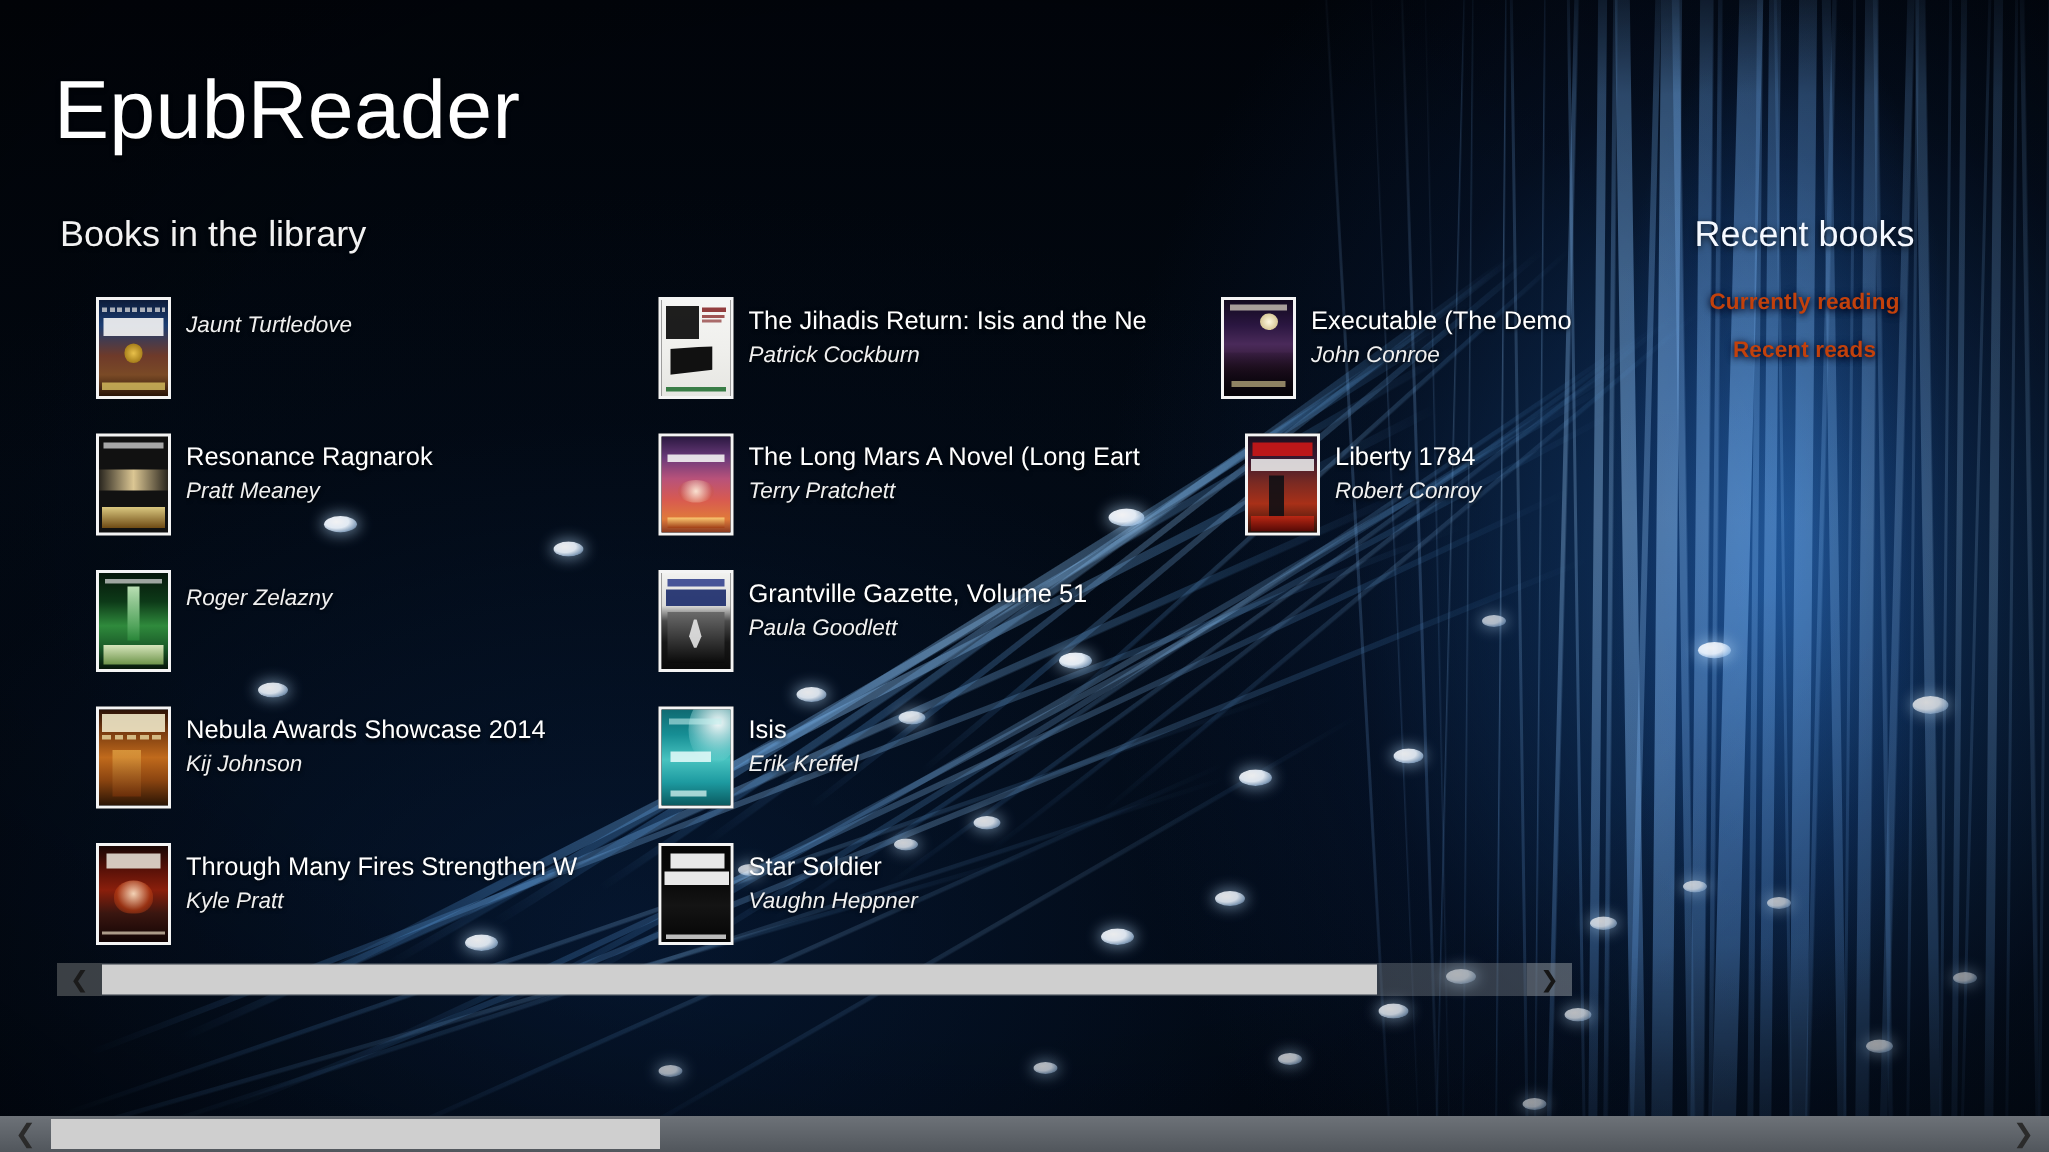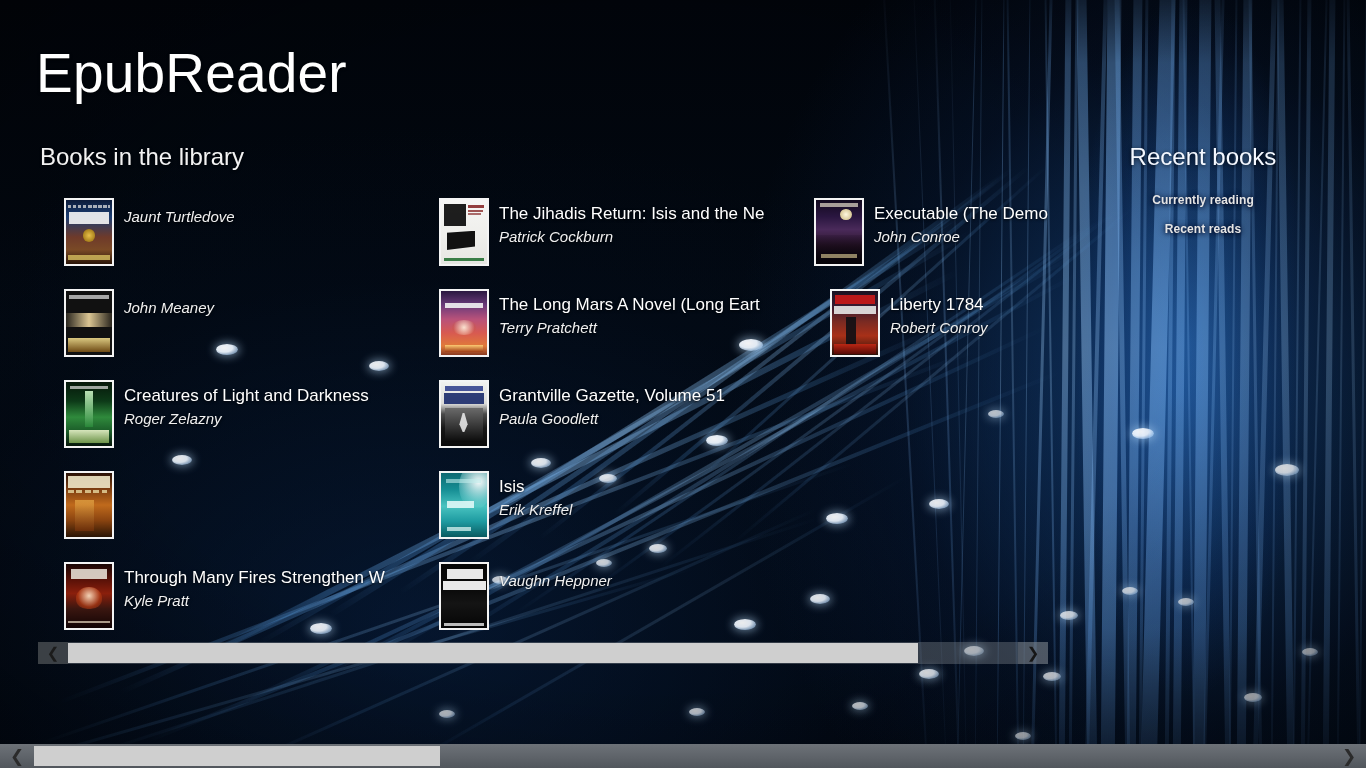--- a/index.html
+++ b/index.html
@@ -50,21 +50,21 @@
 
   .recent-head{
     position:absolute; left:1108px; top:143px; width:190px; text-align:center;
     font-size:24px; font-weight:300; color:#f4f8ff;
     text-shadow:0 1px 4px rgba(0,0,0,.75);
   }
   .recent-links{
     position:absolute; left:1098px; top:193px; width:210px; text-align:center;
   }
   .recent-link{
-    display:block; font-size:12px; font-weight:bold; color:#e5e5e5;
+    display:block; font-size:15px; font-weight:bold; color:#c2410c;
     margin-bottom:15px; letter-spacing:.1px;
     text-shadow:0 1px 4px rgba(0,0,20,.9), 0 0 6px rgba(0,20,60,.7);
     cursor:pointer;
   }
 
   
   .grid{
     position:absolute; left:40px; top:188px; width:1008px; height:452px;
     overflow:hidden;
   }
@@ -251,41 +251,45 @@
           </div>
         </div>
         <div class="bookitem" style="left:0px;top:91px;">
           <div class="cover">
             <div class="art" style="background:linear-gradient(180deg,#120b06 0%,#3c2a12 22%,#b4752a 48%,#d8a martian 0%,#caa04a 66%,#2a1a08 100%);"></div>
             <div style="position:absolute;left:6%;top:6%;right:6%;height:6%;background:#e8e8e8;opacity:.7"></div>
             <div style="position:absolute;left:0;top:34%;right:0;height:22%;background:linear-gradient(90deg,rgba(255,220,150,.1),rgba(255,230,170,.85),rgba(255,215,140,.1))"></div>
             <div style="position:absolute;left:5%;bottom:4%;right:5%;height:22%;background:linear-gradient(180deg,rgba(240,220,140,.9),rgba(120,80,20,.9))"></div>
           </div>
           <div class="btext">
-            <div class="bauthor">John Meaney</div>
+            <div class="btitle">Resonance Ragnarok</div>
+            <div class="bauthor">Pratt Meaney</div>
           </div>
         </div>
         <div class="bookitem" style="left:0px;top:182px;">
           <div class="cover">
             <div class="art" style="background:linear-gradient(180deg,#06170b 0%,#0d3a18 30%,#2f8a3c 55%,#1a5a28 78%,#06160a 100%);"></div>
             <div style="position:absolute;left:8%;top:6%;right:8%;height:5%;background:#dedede;opacity:.7"></div>
             <div style="position:absolute;left:42%;top:14%;width:16%;height:56%;background:linear-gradient(180deg,#d8ffd0,#2a8a3a);opacity:.85"></div>
             <div style="position:absolute;left:6%;bottom:5%;right:6%;height:20%;background:linear-gradient(180deg,rgba(230,240,200,.92),rgba(120,160,80,.9))"></div>
           </div>
           <div class="btext">
-            <div class="btitle">Creatures of Light and Darkness</div>
             <div class="bauthor">Roger Zelazny</div>
           </div>
         </div>
         <div class="bookitem" style="left:0px;top:273px;">
           <div class="cover">
             <div class="art" style="background:linear-gradient(180deg,#2a1206 0%,#7a3c10 24%,#c06a1c 50%,#8a4410 74%,#2a1404 100%);"></div>
             <div style="position:absolute;left:4%;top:5%;right:4%;height:18%;background:#f0e8c8;opacity:.9"></div>
             <div style="position:absolute;left:4%;top:26%;right:4%;height:5%;background:repeating-linear-gradient(90deg,#e8d8a0 0 14%,transparent 14% 20%);opacity:.8"></div>
             <div style="position:absolute;left:20%;top:42%;width:40%;height:48%;background:linear-gradient(180deg,rgba(255,200,90,.5),rgba(120,50,10,.7))"></div>
+          </div>
+          <div class="btext">
+            <div class="btitle">Nebula Awards Showcase 2014</div>
+            <div class="bauthor">Kij Johnson</div>
           </div>
         </div>
         <div class="bookitem" style="left:0px;top:364px;">
           <div class="cover">
             <div class="art" style="background:linear-gradient(180deg,#1a0604 0%,#5c1208 26%,#8a1f0c 46%,#3a1610 70%,#120404 100%);"></div>
             <div style="position:absolute;left:10%;top:8%;right:10%;height:16%;background:#e8e2d8;opacity:.88"></div>
             <div style="position:absolute;left:22%;top:36%;width:56%;height:34%;border-radius:50% 50% 45% 45%;background:radial-gradient(circle at 50% 40%,rgba(255,230,200,.9),rgba(180,60,20,.7) 60%,rgba(60,10,4,0) 100%)"></div>
             <div style="position:absolute;left:4%;bottom:8%;right:4%;height:3%;background:#e8d8c0;opacity:.7"></div>
           </div>
           <div class="btext">
@@ -348,20 +352,21 @@
         </div>
         <div class="bookitem" style="left:375px;top:364px;">
           <div class="cover">
             <div class="art" style="background:linear-gradient(180deg,#060606 0%,#0a0a0a 38%,#141414 62%,#050505 100%);"></div>
             <div style="position:absolute;left:14%;top:8%;right:8%;height:15%;background:#f4f4f4;opacity:.95"></div>
             <div style="position:absolute;left:4%;top:26%;right:2%;height:15%;background:#f4f4f4;opacity:.95"></div>
             <div style="position:absolute;left:0;top:50%;width:100%;height:40%;background:conic-gradient(from 210deg at 22% 100%,rgba(255,255,255,0) 0deg,rgba(255,255,255,.75) 18deg,rgba(255,255,255,0) 44deg)"></div>
             <div style="position:absolute;left:6%;bottom:3%;right:6%;height:5%;background:#e8e8e8;opacity:.8"></div>
           </div>
           <div class="btext">
+            <div class="btitle">Star Soldier</div>
             <div class="bauthor">Vaughn Heppner</div>
           </div>
         </div>
         <div class="bookitem" style="left:750px;top:0px;">
           <div class="cover">
             <div class="art" style="background:linear-gradient(180deg,#120a1e 0%,#2a1640 26%,#4a2a5a 46%,#2a1428 72%,#0a0610 100%);"></div>
             <div style="position:absolute;left:8%;top:5%;right:8%;height:6%;background:#d8d0c0;opacity:.75"></div>
             <div style="position:absolute;left:52%;top:14%;width:26%;height:18%;border-radius:50%;background:radial-gradient(circle,#fff8e0,#d8c898 70%,rgba(180,160,110,0))"></div>
             <div style="position:absolute;left:0;bottom:0;right:0;height:46%;background:linear-gradient(180deg,rgba(30,14,40,.2),#060308)"></div>
             <div style="position:absolute;left:10%;bottom:9%;right:10%;height:6%;background:#c8b888;opacity:.7"></div>

